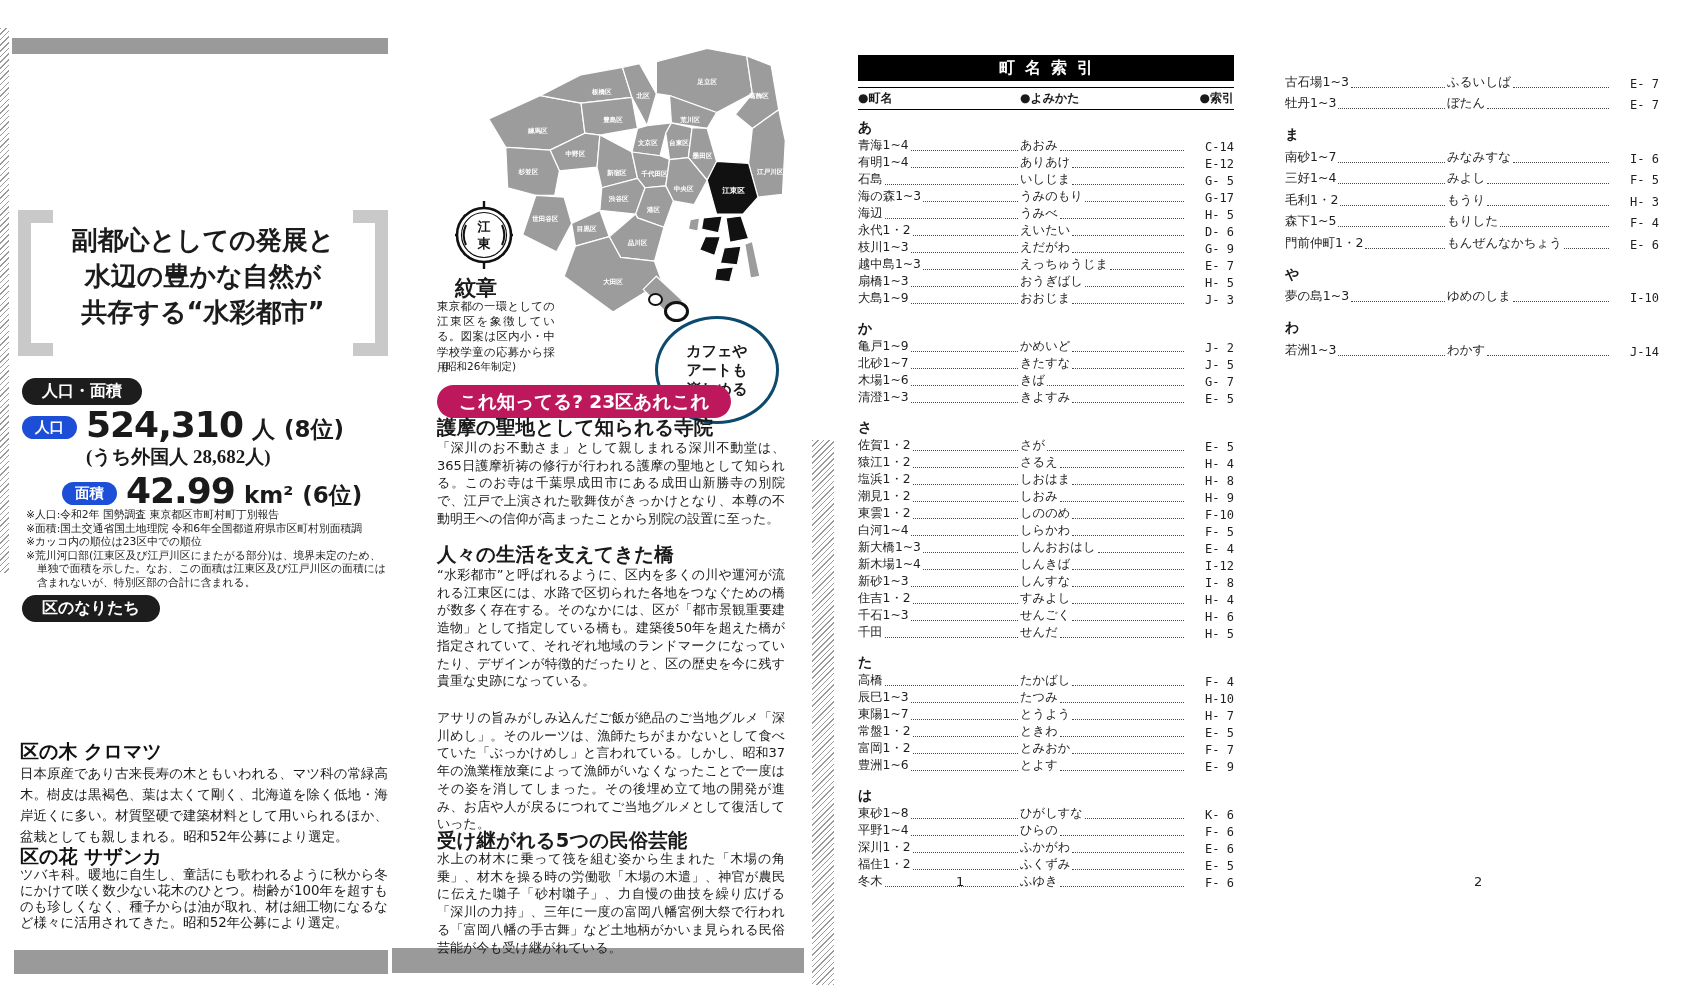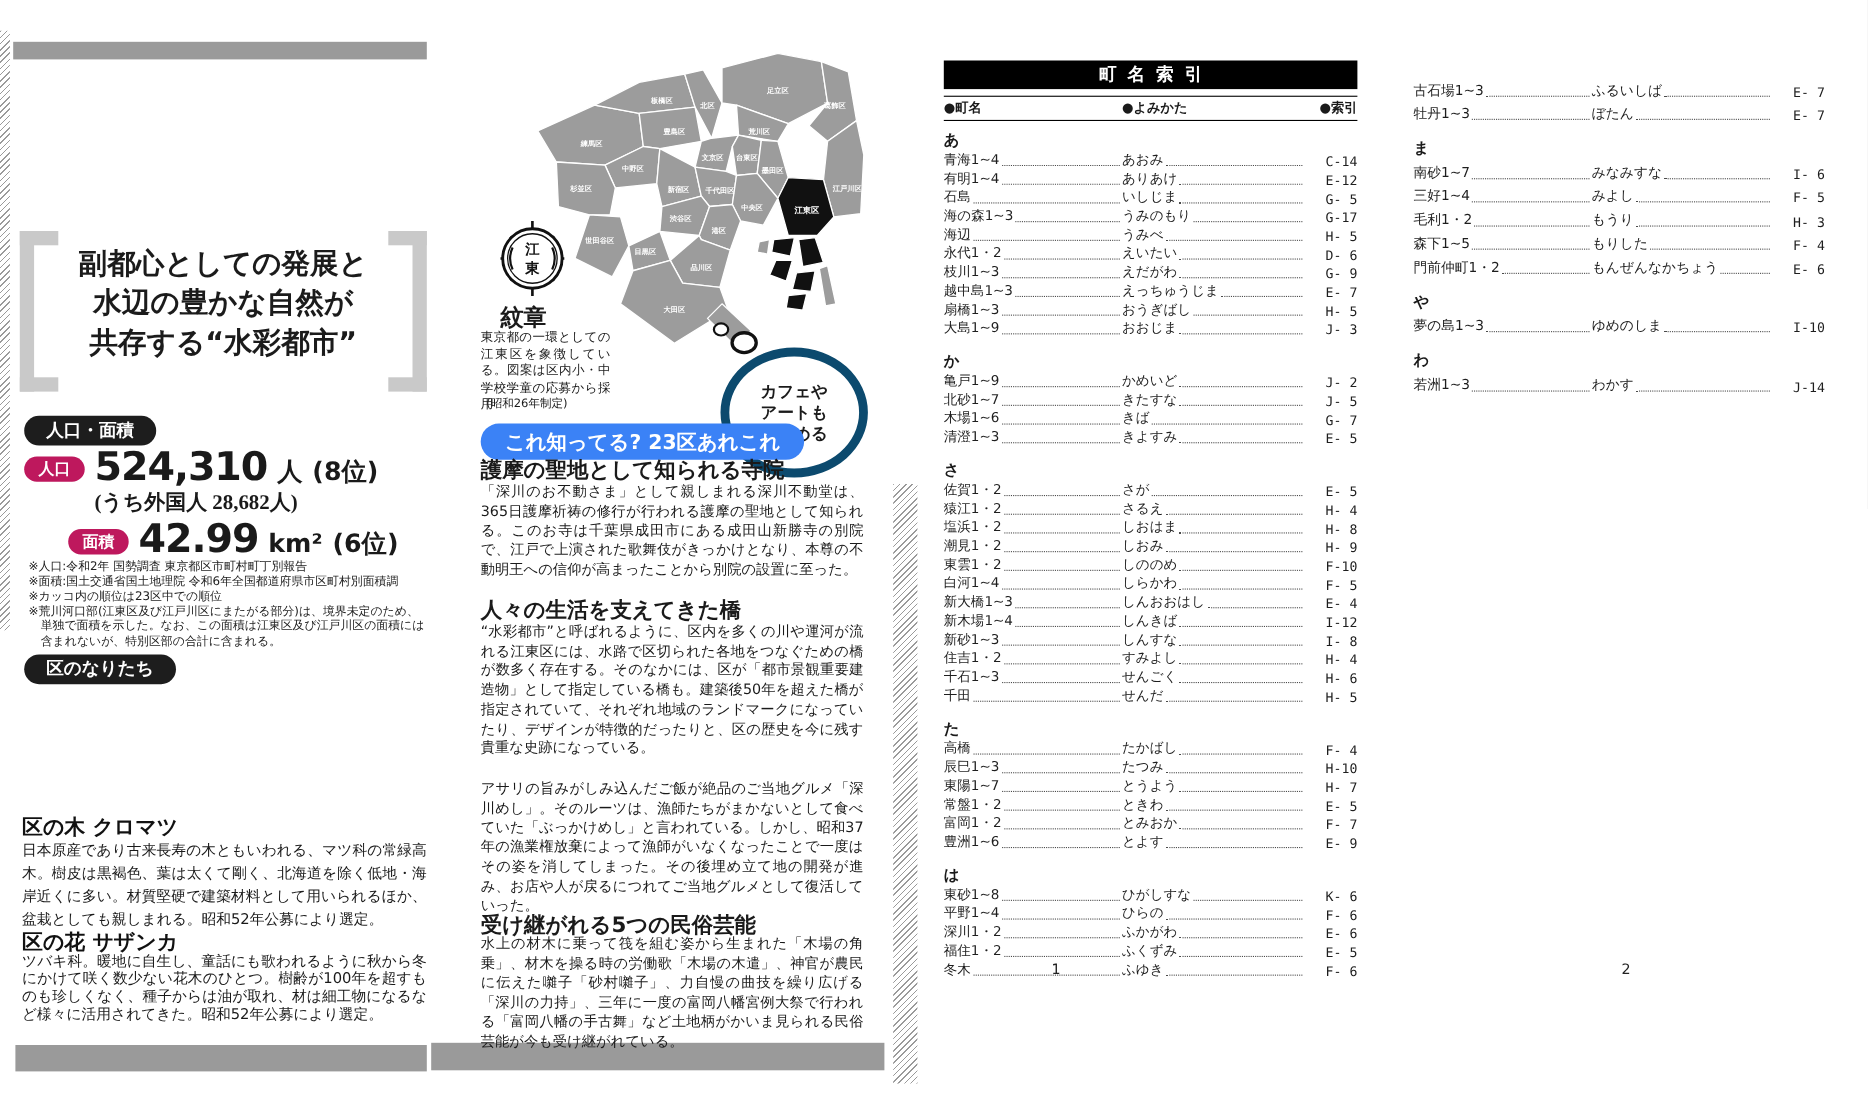--- a/index.html
+++ b/index.html
@@ -14,21 +14,21 @@
   #bar-top-left{left:12px;top:38px;width:376px;height:16px;}
   #title-block{left:20px;top:42px;line-height:1;}
   .t-main{font-size:78px;font-weight:900;color:#151515;letter-spacing:-4px;}
   .t-suffix{font-size:36px;font-weight:900;color:#4d4d4d;}
   .t-line2{display:block;font-size:46px;font-weight:900;color:#4d4d4d;letter-spacing:-1px;margin-top:6px;}
   #tagline{left:18px;top:210px;width:370px;height:146px;display:flex;}
   .bracket-l{width:22px;height:120px;border-left:13px solid #c9c9c9;border-top:13px solid #c9c9c9;border-bottom:13px solid #c9c9c9;}
   .bracket-r{width:22px;height:120px;border-right:13px solid #c9c9c9;border-top:13px solid #c9c9c9;border-bottom:13px solid #c9c9c9;}
   .tagline-text{flex:1;text-align:center;font-size:26px;font-weight:900;line-height:36px;color:#1b1b1b;padding-top:12px;}
   .pill-dark{display:inline-block;background:#1d1d1d;color:#fff;border-radius:16px;padding:3px 20px;font-size:16px;font-weight:800;}
-  .pill-gray{display:inline-block;background:#be185d;color:#fff;border-radius:13px;padding:2px 13px;font-size:14.5px;font-weight:800;}
+  .pill-gray{display:inline-block;background:#1d4ed8;color:#fff;border-radius:13px;padding:2px 13px;font-size:14.5px;font-weight:800;}
   #stats-badge{left:22px;top:378px;}
   #pop-row{left:22px;top:404px;display:flex;align-items:baseline;gap:9px;}
   #pop-row .pill-gray,#area-row .pill-gray{position:relative;top:-5px;}
   .stat-num{font-size:36px;font-weight:900;letter-spacing:-1px;}
   .stat-unit{font-size:23px;font-weight:900;}
   .stat-rank{font-size:23px;font-weight:800;}
   #pop-foreign{left:86px;top:444px;font-size:19px;font-weight:800;font-family:Liberation Serif, serif;}
   #area-row{left:62px;top:470px;display:flex;align-items:baseline;gap:9px;}
   #footnotes{left:26px;top:508px;width:360px;font-size:10.8px;line-height:13.6px;color:#222;}
   .fn{padding-left:11px;text-indent:-11px;}
@@ -42,25 +42,25 @@
   #bar-bot-left{left:14px;top:950px;width:374px;height:24px;}
 
   
   #map-box{left:470px;top:38px;width:320px;height:292px;}
   #emblem-box{left:452px;top:198px;width:64px;height:74px;}
   #emblem-head{left:455px;top:274px;font-size:21px;font-weight:900;}
   #emblem-body{left:437px;top:299px;width:118px;font-size:11.4px;line-height:15.2px;text-align:justify;}
   #emblem-note{left:420px;top:360px;width:118px;text-align:center;font-size:10.5px;}
   #bubble-tail2{left:648px;top:293px;width:11px;height:9px;border:2.5px solid #111;border-radius:50%;background:#fff;}
   #bubble-tail1{left:664px;top:301px;width:19px;height:15px;border:3px solid #111;border-radius:50%;background:#fff;}
-  #bubble{left:655px;top:316px;width:118px;height:102px;border:8px solid #0c4a6e;border-radius:50%;background:#fff;
+  #bubble{left:655px;top:316px;width:118px;height:102px;border:3px solid #0c4a6e;border-radius:50%;background:#fff;
           display:flex;flex-direction:column;align-items:center;justify-content:center;
           font-size:15px;font-weight:900;line-height:19px;text-align:center;}
   #trivia-badge{left:437px;top:385px;}
-  #trivia-badge .pill-dark{background:#3b82f6;font-size:18.5px;padding:4px 22px;border-radius:18px;}
+  #trivia-badge .pill-dark{background:#be185d;font-size:18.5px;padding:4px 22px;border-radius:18px;}
   .tri-head{position:absolute;left:437px;width:350px;font-size:19.5px;font-weight:900;}
   .tri-body{position:absolute;left:437px;width:348px;font-size:13px;line-height:17.7px;text-align:justify;}
   #tri-h0{top:414px;} #tri-b0{top:439px;}
   #tri-h1{top:541px;} #tri-b1{top:566px;}
   #tri-h2{top:684px;} #tri-b2{top:709px;}
   #tri-h3{top:827px;} #tri-b3{top:850px;}
   #bar-bot-mid{left:392px;top:948px;width:412px;height:25px;}
   #hatch-gutter{left:812px;top:440px;width:22px;height:545px;}
 
   

